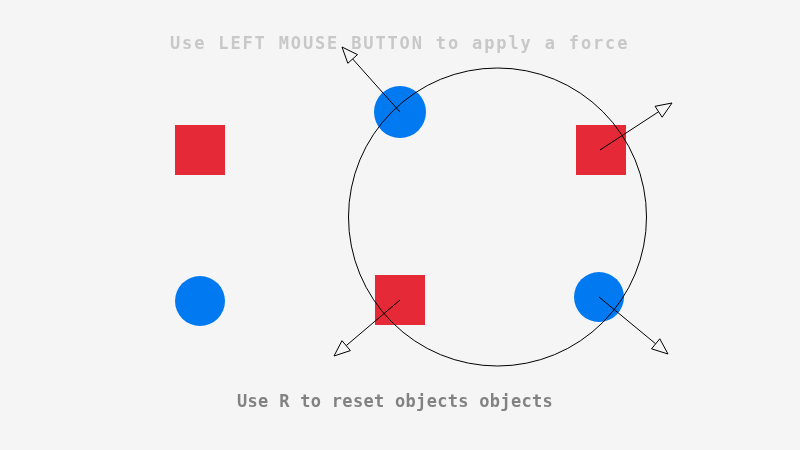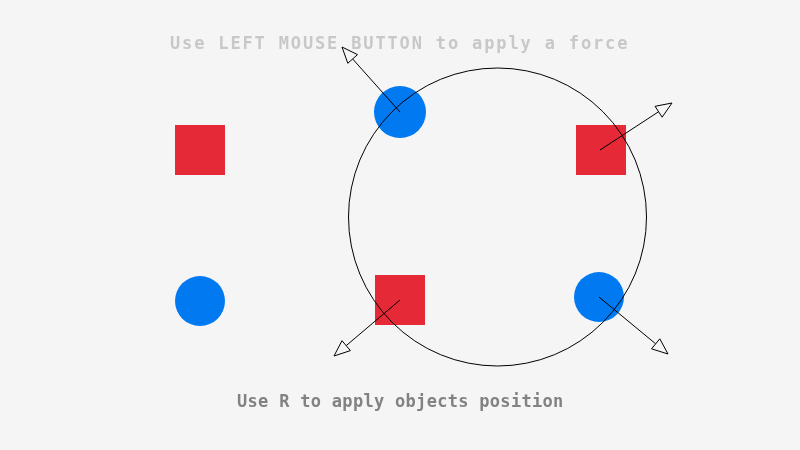--- a/index.html
+++ b/index.html
@@ -52,14 +52,14 @@
       <line x1="400" y1="112" x2="352.65260196294037" y2="58.938260820536605" stroke="#000000" stroke-width="1"></line>
       <polygon points="342,47 357.50252042128335,54.610641273092085 347.8026835045974,63.265880367981126" fill="#F5F5F5" stroke="#000000" stroke-width="1"></polygon>
       <line x1="600" y1="150" x2="658.601933594106" y2="111.74596001495858" stroke="#000000" stroke-width="1"></line>
       <polygon points="672,103 662.1549798501829,117.18892449235302 655.048887338029,106.30299553756414" fill="#F5F5F5" stroke="#000000" stroke-width="1"></polygon>
       <line x1="400" y1="300" x2="346.20014616596467" y2="345.6483608288785" stroke="#000000" stroke-width="1"></line>
       <polygon points="334,356 341.9947927526965,340.69205144895534 350.4054995792328,350.6046702088016" fill="#F5F5F5" stroke="#000000" stroke-width="1"></polygon>
       <line x1="599" y1="297" x2="655.6646119739665" y2="343.80989684805934" stroke="#000000" stroke-width="1"></line>
       <polygon points="668,354 651.5248825684906,348.8211482336354 659.8043413794425,338.79864546248325" fill="#F5F5F5" stroke="#000000" stroke-width="1"></polygon>
     </svg>
   <div id="instruction-top" class="instruction" style="color: rgb(200, 200, 200);">Use LEFT MOUSE BUTTON to apply a force</div>
-  <div id="instruction-bottom" class="instruction" style="color: rgb(130, 130, 130);">Use R to apply objects position</div>
+  <div id="instruction-bottom" class="instruction" style="color: rgb(130, 130, 130);">Use R to reset objects objects</div>
 </div>
 
 </body></html>

